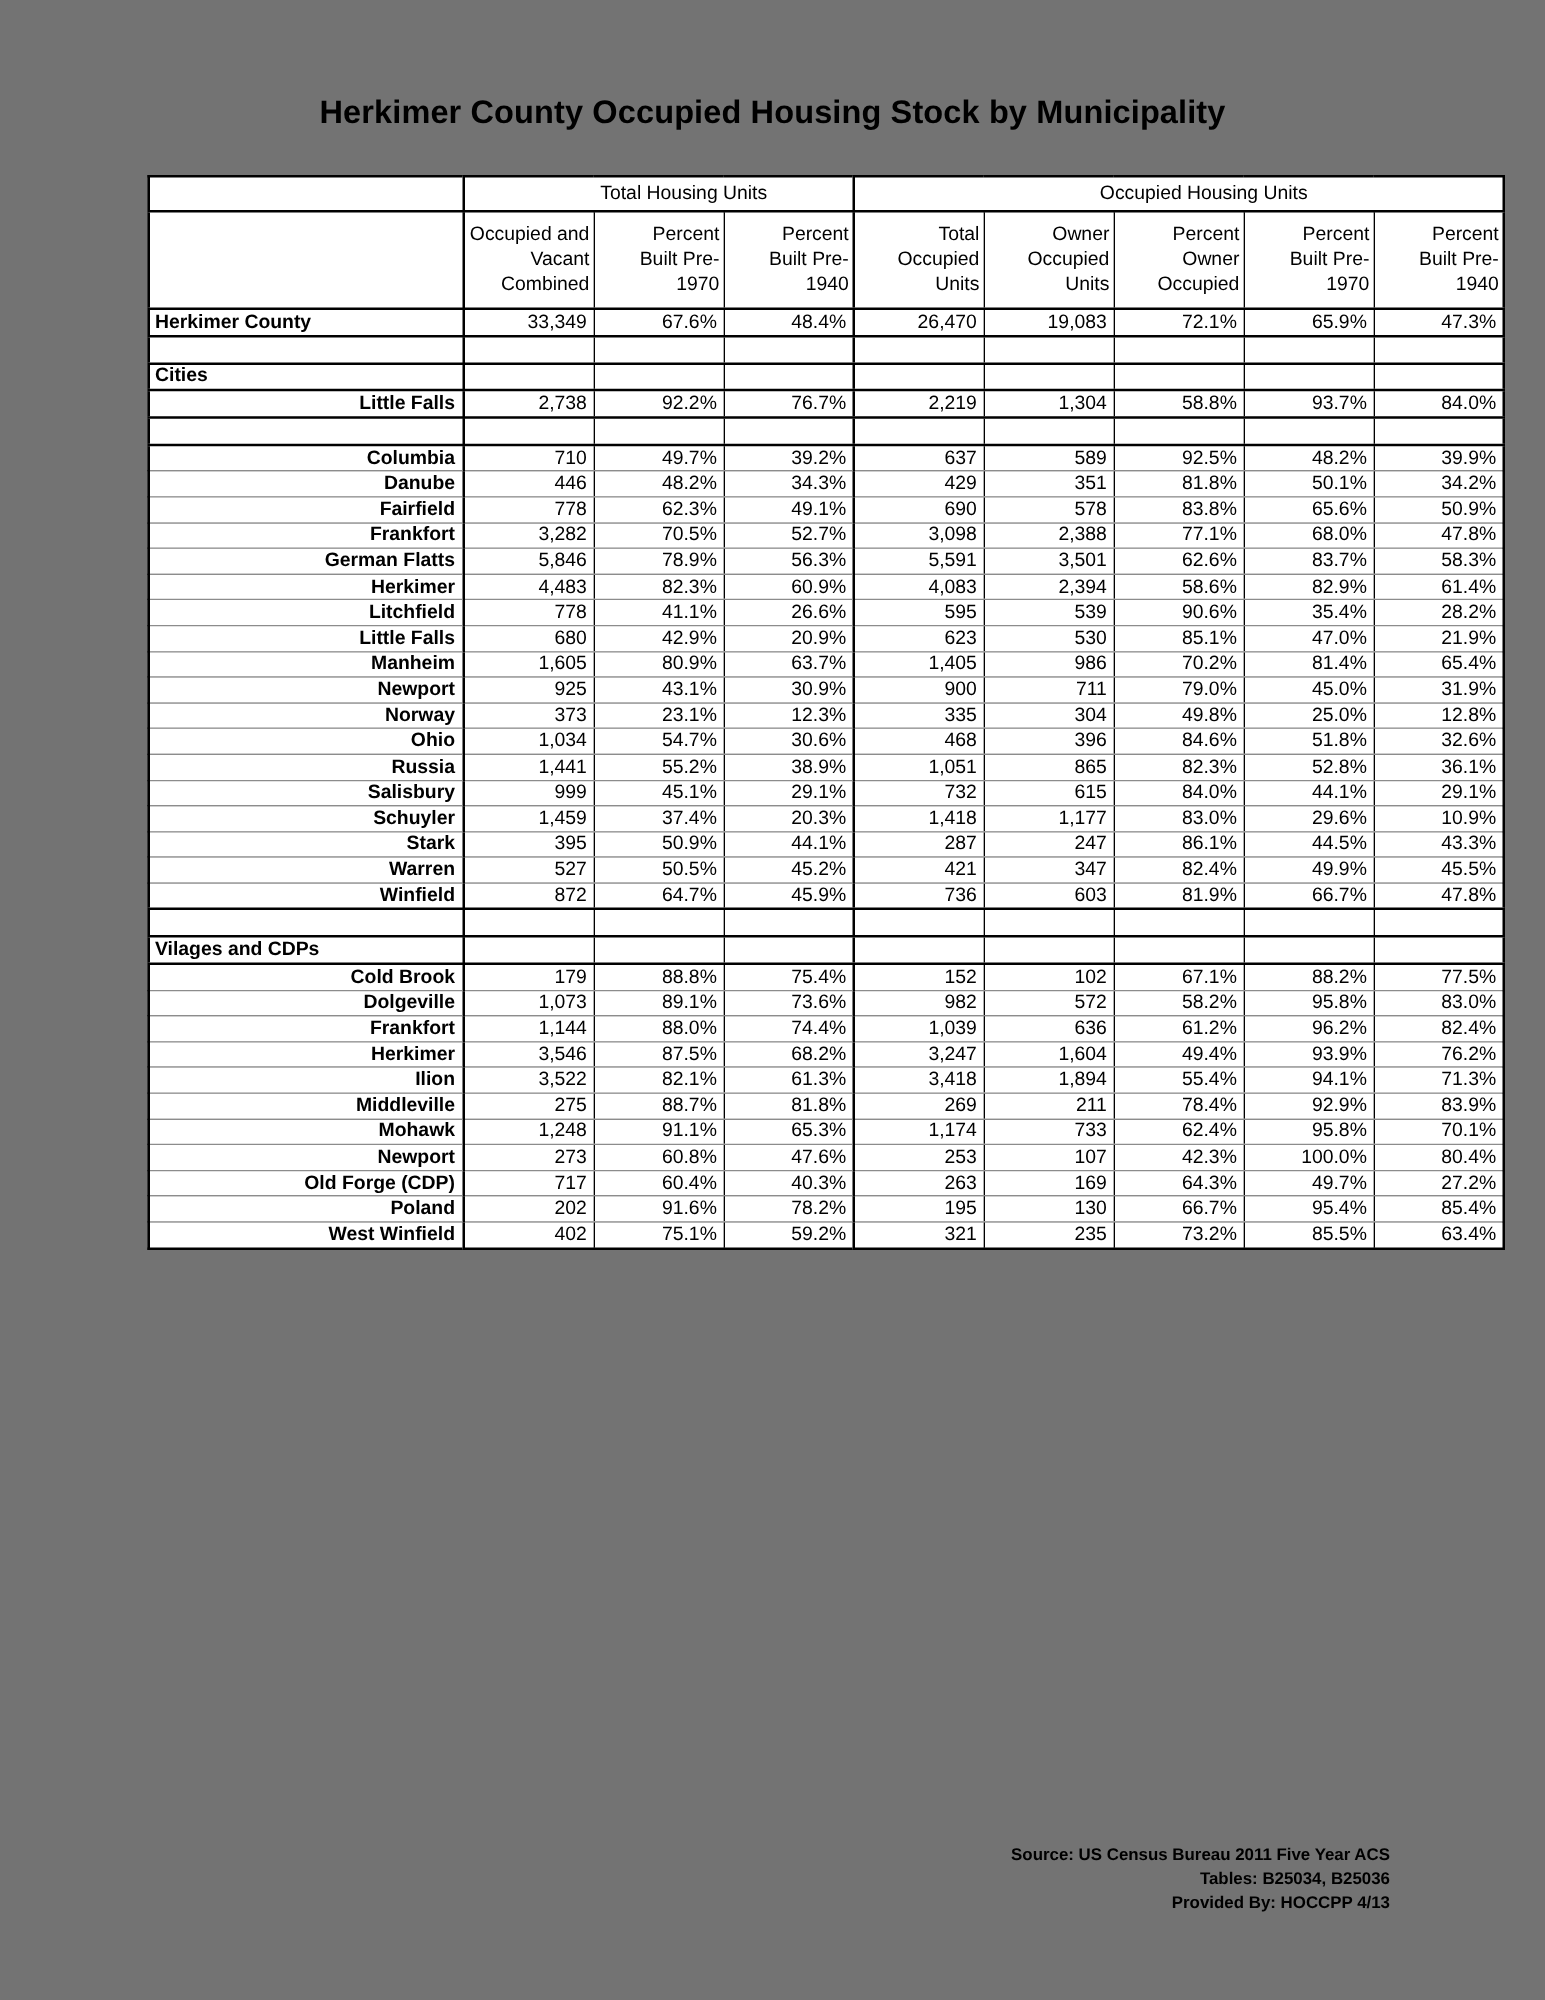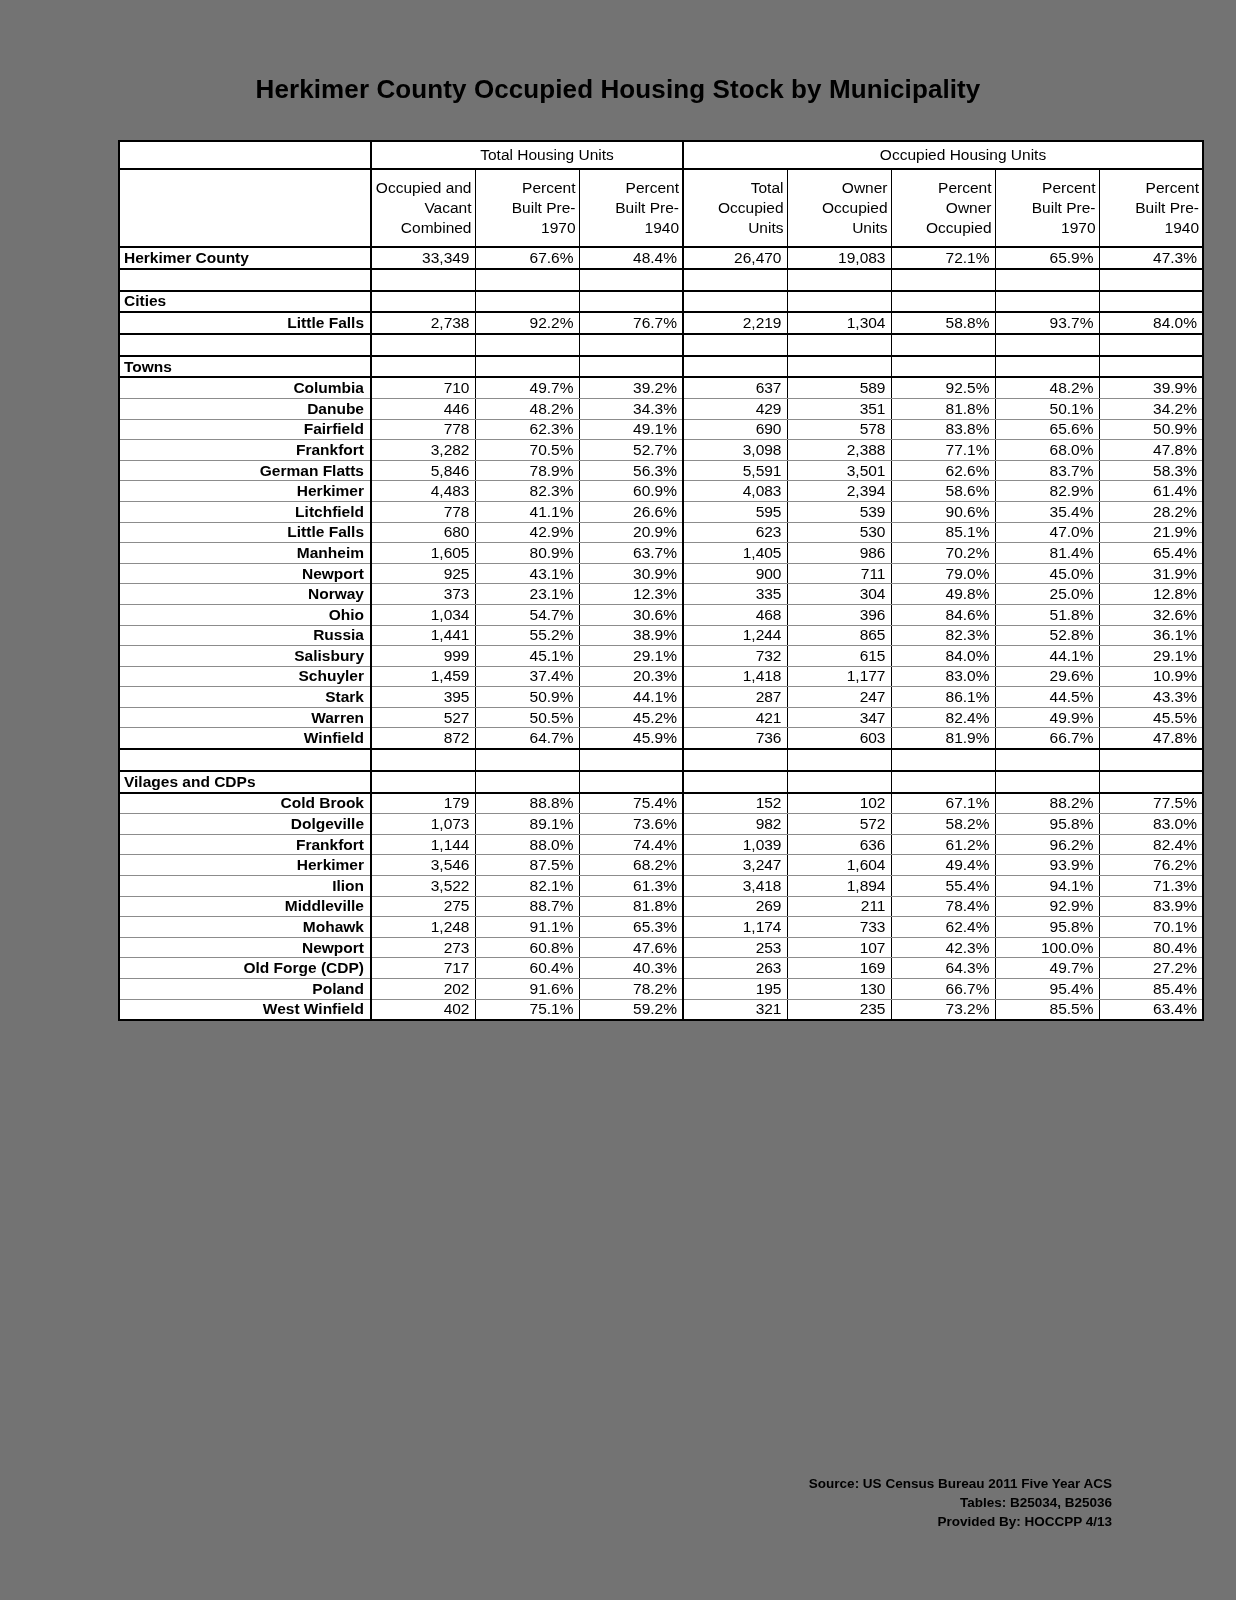--- a/index.html
+++ b/index.html
@@ -278,31 +278,20 @@
             <td class="name"></td>
             <td class="num"></td>
             <td class="num"></td>
             <td class="num"></td>
             <td class="num thickleft"></td>
             <td class="num"></td>
             <td class="num"></td>
             <td class="num"></td>
             <td class="num"></td>
           </tr>
-          <tr class="data section">
-            <td class="name">Towns</td>
-            <td class="num"></td>
-            <td class="num"></td>
-            <td class="num"></td>
-            <td class="num thickleft"></td>
-            <td class="num"></td>
-            <td class="num"></td>
-            <td class="num"></td>
-            <td class="num"></td>
-          </tr>
           <tr class="data">
             <td class="name">Columbia</td>
             <td class="num">710</td>
             <td class="num">49.7%</td>
             <td class="num">39.2%</td>
             <td class="num thickleft">637</td>
             <td class="num">589</td>
             <td class="num">92.5%</td>
             <td class="num">48.2%</td>
             <td class="num">39.9%</td>
@@ -426,21 +415,21 @@
             <td class="num">396</td>
             <td class="num">84.6%</td>
             <td class="num">51.8%</td>
             <td class="num">32.6%</td>
           </tr>
           <tr class="data">
             <td class="name">Russia</td>
             <td class="num">1,441</td>
             <td class="num">55.2%</td>
             <td class="num">38.9%</td>
-            <td class="num thickleft">1,244</td>
+            <td class="num thickleft">1,051</td>
             <td class="num">865</td>
             <td class="num">82.3%</td>
             <td class="num">52.8%</td>
             <td class="num">36.1%</td>
           </tr>
           <tr class="data">
             <td class="name">Salisbury</td>
             <td class="num">999</td>
             <td class="num">45.1%</td>
             <td class="num">29.1%</td>

